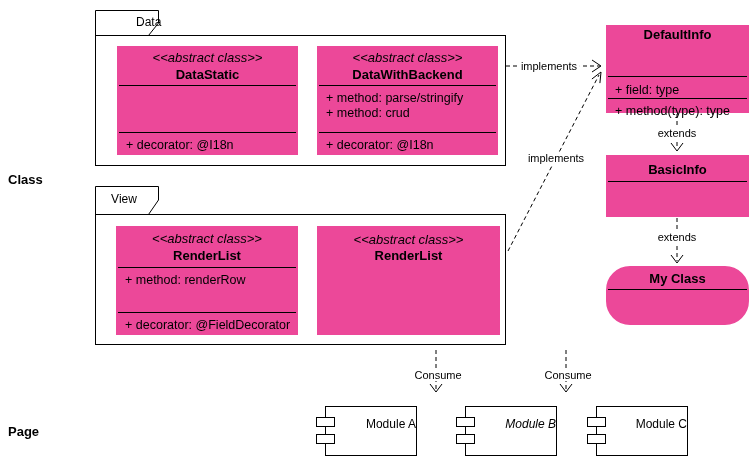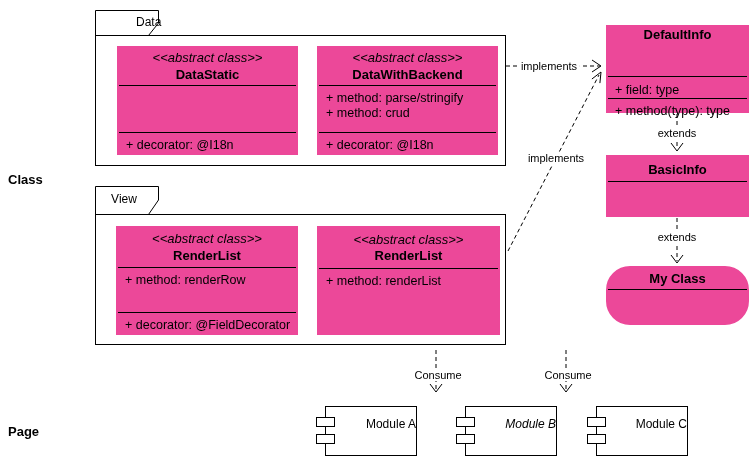--- a/index.html
+++ b/index.html
@@ -145,21 +145,20 @@
     </div>
     <div class="cls-row mid">+ method: renderRow</div>
     <div class="cls-row grow">+ decorator: @FieldDecorator</div>
   </div>
 
   <div class="abs cls c-renderlist">
     <div class="cls-title">
       <div class="cls-stereo">&lt;&lt;abstract class&gt;&gt;</div>
       <div class="cls-name">RenderList</div>
     </div>
-    <div class="cls-row mid">+ method: renderList</div>
   </div>
 
   <div class="abs cls c-defaultinfo">
     <div class="hdr">DefaultInfo</div>
     <div class="cls-row r1">+ field: type</div>
     <div class="cls-row grow">+ method(type): type</div>
   </div>
 
   <div class="abs cls c-basicinfo">
     <div class="hdr">BasicInfo</div>

